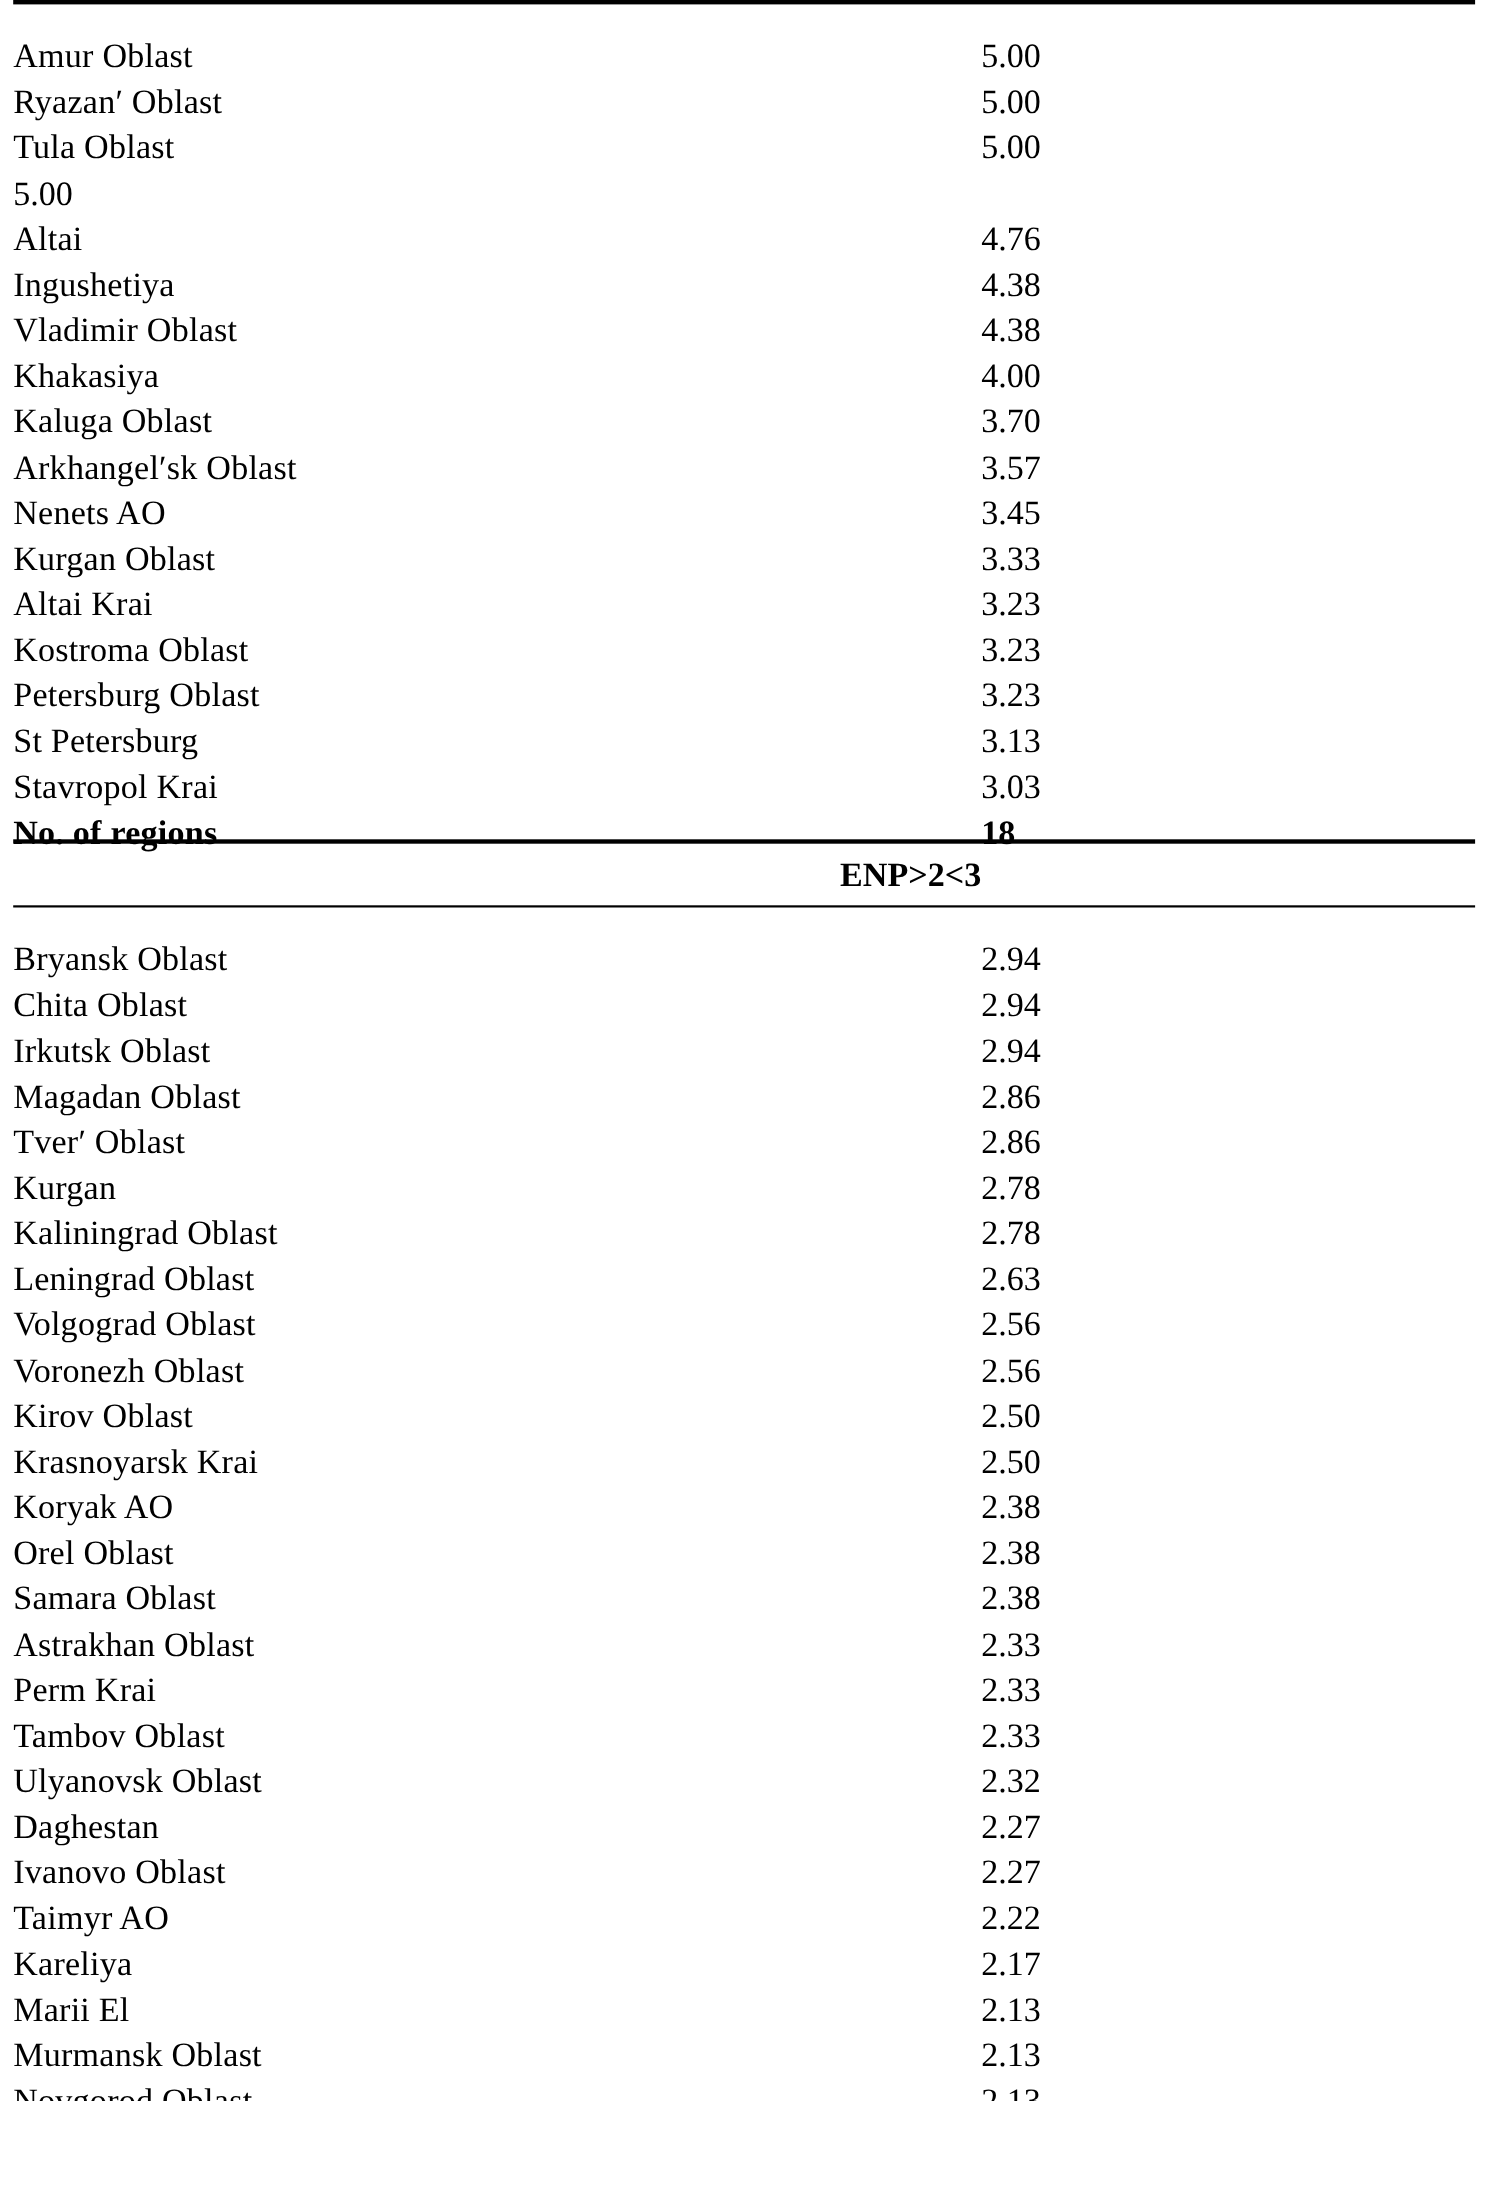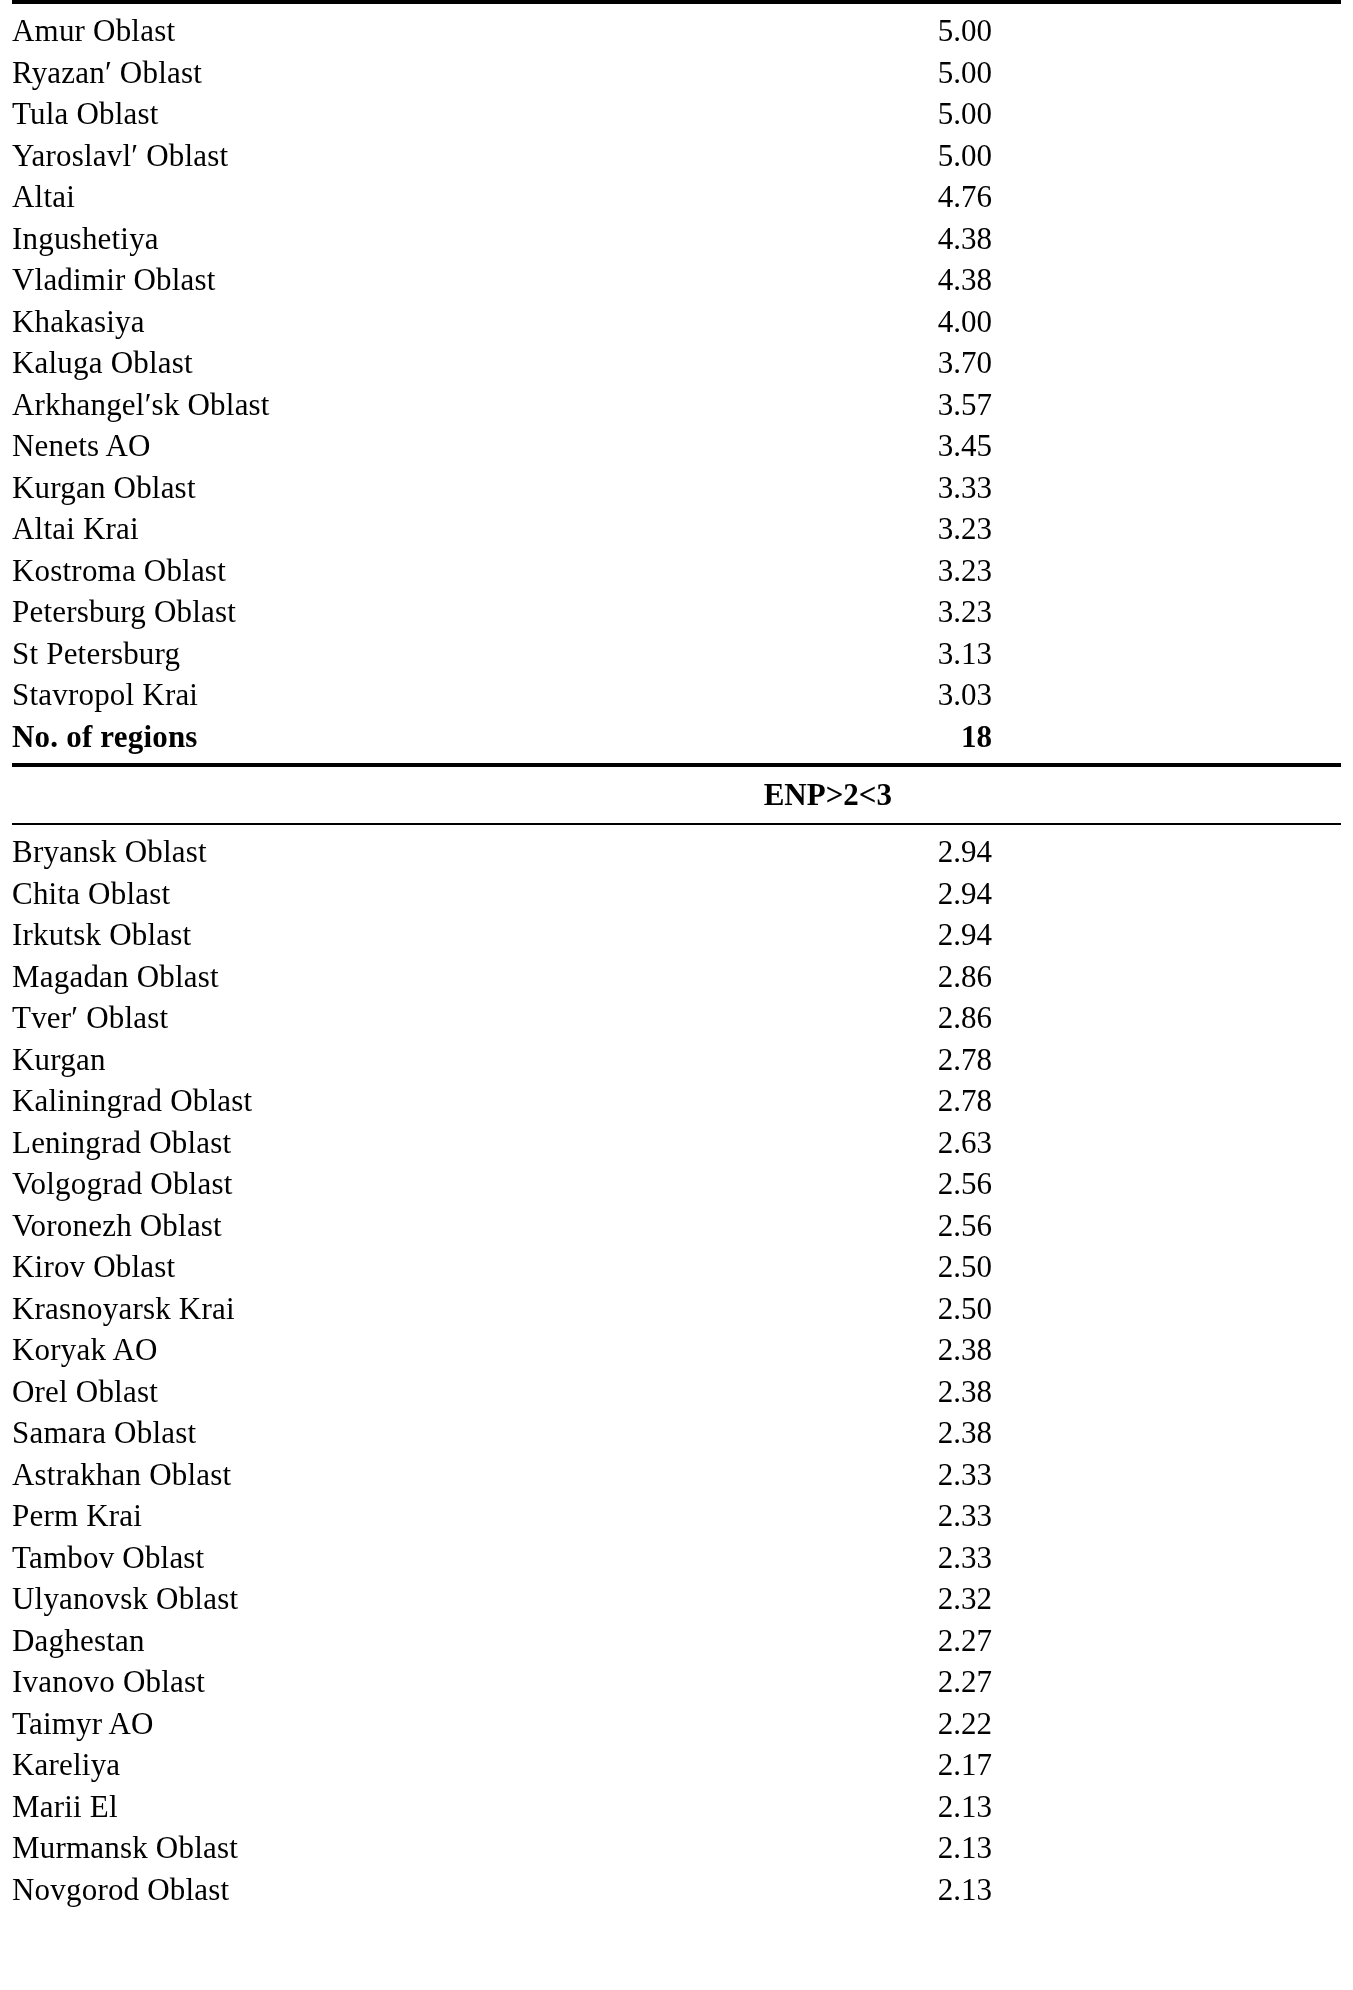--- a/index.html
+++ b/index.html
@@ -39,22 +39,23 @@
     line-height: 41.5px;
     font-size: 31px;
   }
   .row .label {
     flex: 0 0 880px;
     white-space: nowrap;
     letter-spacing: 0.2px;
   }
   .row .value {
     flex: 0 0 auto;
-    text-align: right;
+    text-align: left;
     min-width: 100px;
+    margin-top: 20px;
   }
   .row.total .label,
   .row.total .value {
     font-weight: bold;
   }
   .section-head {
     display: flex;
     align-items: baseline;
     height: 56px;
     line-height: 56px;
@@ -86,21 +87,20 @@
     </div>
     <div class="row">
       <span class="label">Ryazan′ Oblast</span>
       <span class="value">5.00</span>
     </div>
     <div class="row">
       <span class="label">Tula Oblast</span>
       <span class="value">5.00</span>
     </div>
     <div class="row">
-      <span class="label">Yaroslavl′ Oblast</span>
       <span class="value">5.00</span>
     </div>
     <div class="row">
       <span class="label">Altai</span>
       <span class="value">4.76</span>
     </div>
     <div class="row">
       <span class="label">Ingushetiya</span>
       <span class="value">4.38</span>
     </div>

